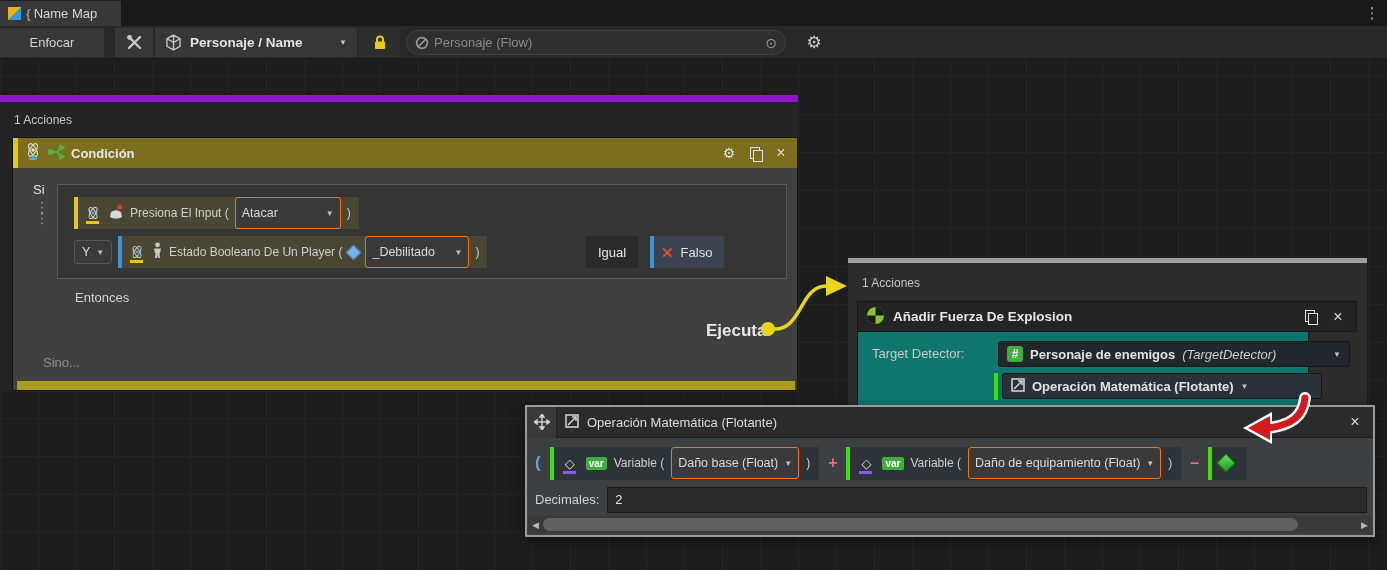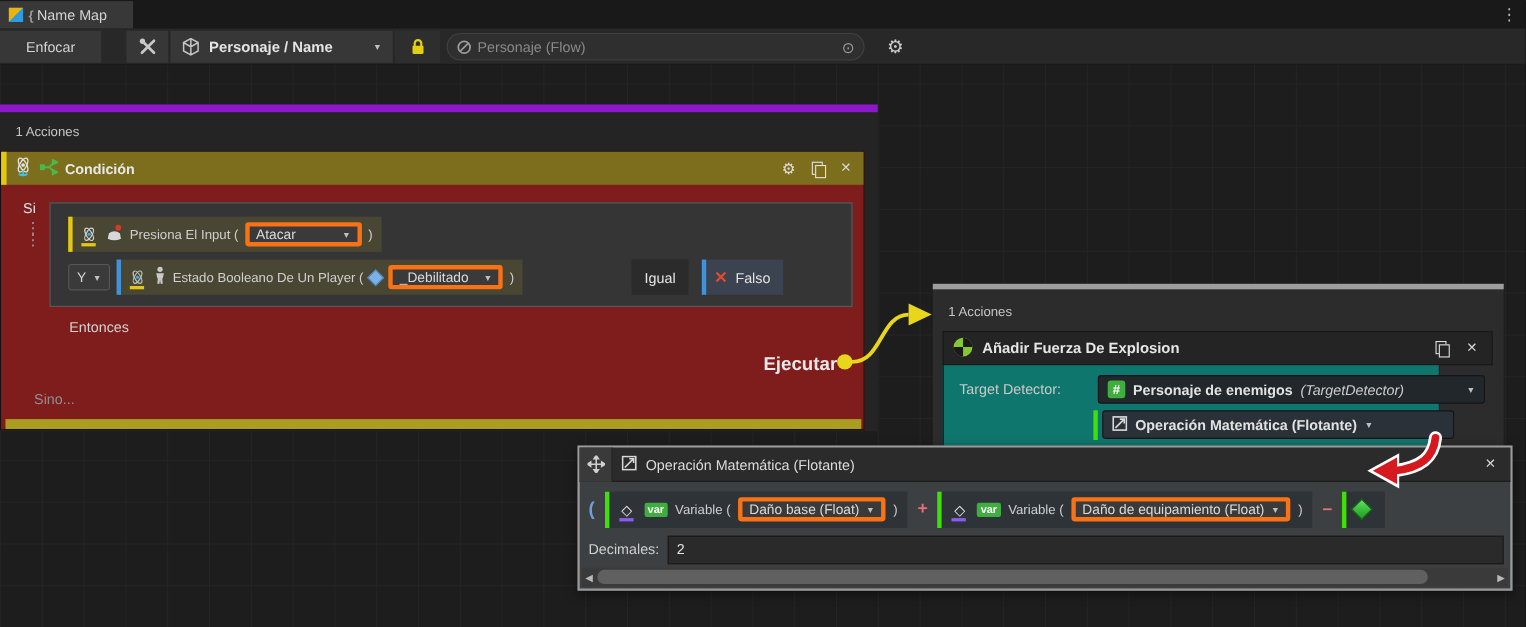--- a/index.html
+++ b/index.html
@@ -32,21 +32,21 @@
     border:1px solid #414141; border-radius:13px; display:flex; align-items:center; padding:0 8px; gap:5px; }
   .searchbox input { flex:1; background:transparent; border:none; outline:none; color:#9a9a9a;
     font-family:"Liberation Sans",sans-serif; font-size:13px; }
   .searchbox input::placeholder { color:#8a8a8a; }
   .picker { color:#9a9a9a; font-size:14px; }
   .gearglyph { color:#cccccc; font-size:17px; }
   
   .lpanel { left:0; top:95px; width:798px; height:297px; background:#242424; }
   .purplebar { left:0; top:0; width:798px; height:7px; background:#8d18c9; }
   .countlabel { color:#c6c6c6; font-size:12px; }
-  .lnode { left:0; top:42px; width:786px; height:254px; background:#7f1d1d; border:1px solid #141414; }
+  .lnode { left:12px; top:42px; width:786px; height:254px; background:#404040; border:1px solid #141414; }
   .lnodehead { left:0; top:0; width:784px; height:30px; background:#7d6e1e; border-left:5px solid #e3c713;
     display:flex; align-items:center; gap:6px; padding:0 6px; }
   .lnodetitle { font-weight:bold; font-size:13px; color:#e8e8e8; }
   .headbtn { width:20px; height:20px; display:flex; align-items:center; justify-content:center; color:#e0e0e0; }
   .copyicon { position:relative; width:11px; height:13px; }
   .copyicon::before { content:""; position:absolute; left:0; top:0; width:8px; height:10px; border:1.5px solid #e0e0e0; background:transparent; }
   .copyicon::after { content:""; position:absolute; left:3px; top:3px; width:8px; height:10px; border:1.5px solid #e0e0e0; background:#7d6e1e; }
   .copyicon.dark::after { background:#242424; }
   .xglyph { font-size:16px; color:#d8d8d8; line-height:1; }
   .silabel { color:#e0e0e0; font-size:13px; }
@@ -55,21 +55,21 @@
   .condrow { position:absolute; height:32px; display:flex; align-items:center; gap:6px;
              background:#494733; padding:0 8px 0 0; }
   .stripe { width:4px; height:32px; flex:0 0 auto; }
   .stripe.yellow { background:#e3c713; }
   .stripe.blue { background:#3f93dd; }
   .stripe.green { background:#3fe00a; }
   .icunder { position:relative; width:18px; height:20px; display:flex; align-items:center; justify-content:center; }
   .icunder .ul { position:absolute; left:2px; bottom:-1px; width:13px; height:3px; background:#e3c713; }
   .icunder .ulp { position:absolute; left:2px; bottom:-1px; width:13px; height:3px; background:#8a5cf5; }
   .ddown { display:inline-flex; align-items:center; justify-content:space-between; gap:6px;
-    background:#3a3a3a; border:4px solid #f97316; border-radius:3px; height:22px; padding:0 6px;
+    background:#3a3a3a; border:1px solid #f97316; border-radius:3px; height:32px; padding:0 6px;
     color:#dadada; font-size:12.5px; }
   .ddarrow { font-size:8px; color:#c0c0c0; }
   .ybox { position:absolute; display:inline-flex; align-items:center; gap:6px; background:#3a3a3a;
     border:1px solid #565656; border-radius:3px; height:24px; padding:0 7px; color:#dadada; font-size:12.5px; }
   .igualbox { position:absolute; background:#2b2b2b; height:32px; display:flex; align-items:center;
     justify-content:center; padding:0 12px; color:#e6e6e6; font-size:13px; }
   .falsobox { position:absolute; background:#3a434f; height:32px; display:flex; align-items:center;
     gap:7px; padding:0 12px 0 0; color:#e2e2e2; font-size:13px; }
   .redx { color:#e04a2e; font-weight:bold; font-size:15px; line-height:1; }
   .bluediamond { width:11px; height:11px; background:#7cb1e8; transform:rotate(45deg); border:1px solid #4d7fb5; }
@@ -123,21 +123,21 @@
   <div class="abs titlebar">
     <div class="abs tab">
       <span class="tabicon"></span>
       <span class="tabbrace">{</span>
       <span>Name Map</span>
     </div>
     <div class="abs menudots">⋮</div>
   </div>
 
   <div class="abs toolbar">
-    <div class="tbtn" style="left:0;width:92px;">Enfocar</div>
+    <div class="tbtn" style="left:0;width:104px;">Enfocar</div>
     <div class="tbtn" style="left:115px;width:38px;">
       <svg width="17" height="17" viewBox="0 0 17 17">
         <g stroke="#c8c8c8" stroke-width="2.4" stroke-linecap="round">
           <line x1="3" y1="3" x2="14" y2="14"></line>
             <line x1="14" y1="3" x2="3" y2="14"></line>
         </g>
         <circle cx="3.5" cy="3.5" r="2.4" fill="#c8c8c8"></circle>
       </svg>
     </div>
     <div class="tbtn" style="left:155px;width:202px;justify-content:flex-start;padding:0 10px;gap:8px;">

